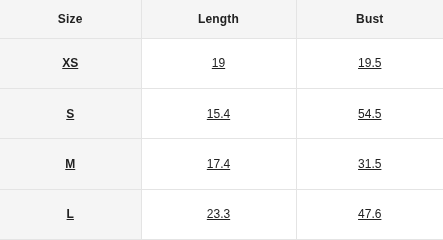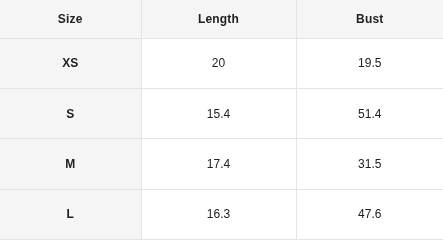--- a/index.html
+++ b/index.html
@@ -50,20 +50,21 @@
     font-weight: bold;
     letter-spacing: 0.2px;
   }
 
   
   .size-chart tbody tr { height: 50px; }
   .size-chart tbody td {
     background: #ffffff;
     font-size: 12px;
     font-weight: normal;
+    text-decoration: underline;
   }
 
   
   .size-chart tbody td.col-size {
     background: #f5f5f5;
     font-weight: bold;
   }
 </style>
 </head>
 <body>
@@ -77,32 +78,32 @@
   <thead>
     <tr>
       <th class="col-size">Size</th>
       <th class="col-length">Length</th>
       <th class="col-bust">Bust</th>
     </tr>
   </thead>
   <tbody>
     <tr>
       <td class="col-size">XS</td>
-      <td class="col-length">20</td>
+      <td class="col-length">19</td>
       <td class="col-bust">19.5</td>
     </tr>
     <tr>
       <td class="col-size">S</td>
       <td class="col-length">15.4</td>
-      <td class="col-bust">51.4</td>
+      <td class="col-bust">54.5</td>
     </tr>
     <tr>
       <td class="col-size">M</td>
       <td class="col-length">17.4</td>
       <td class="col-bust">31.5</td>
     </tr>
     <tr>
       <td class="col-size">L</td>
-      <td class="col-length">16.3</td>
+      <td class="col-length">23.3</td>
       <td class="col-bust">47.6</td>
     </tr>
   </tbody>
 </table>
 
 </body></html>

